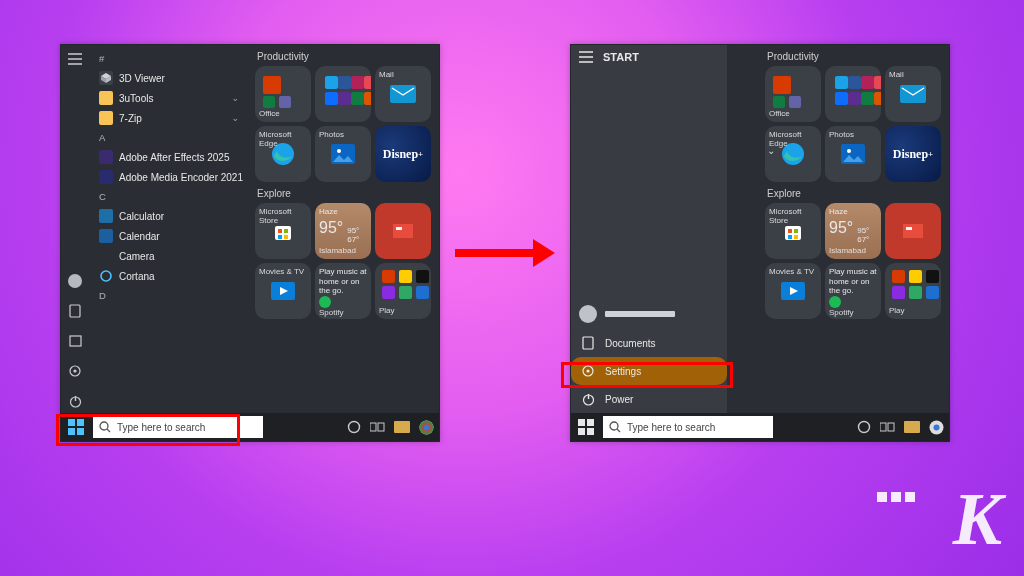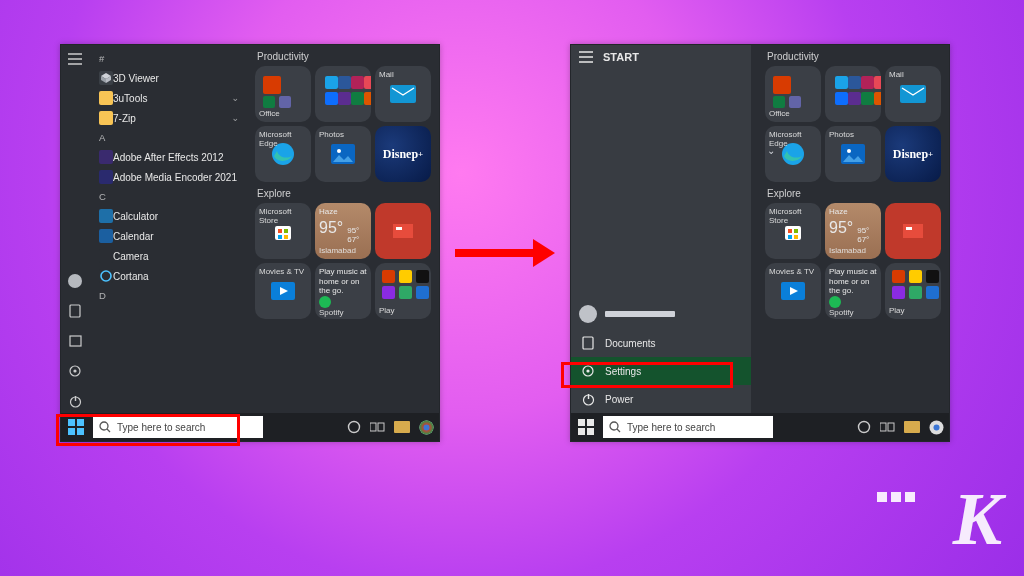--- a/index.html
+++ b/index.html
@@ -34,21 +34,21 @@
   .rail-ico { width: 16px; height: 16px; display:flex; align-items:center; justify-content:center; opacity:.85; }
 
   .app-list {
     width: 160px;
     padding: 4px 4px;
     font-size: 10px;
     overflow: hidden;
   }
   .list-header { opacity:.7; padding: 4px 6px; font-size: 9.5px; }
   .app-row {
-    display: flex; align-items: center; 
+    display: flex; align-items: center; gap: 6px;
     padding: 3px 6px; border-radius: 2px;
     white-space: nowrap;
   }
   .app-row .ico {
     width: 14px; height: 14px; flex: 0 0 14px;
     display:flex; align-items:center; justify-content:center;
     border-radius: 2px; font-size: 9px;
   }
   .app-row .chev { margin-left:auto; opacity:.6; font-size:9px; }
 
@@ -81,35 +81,35 @@
   .search-box {
     background:#fff; color:#444; height:22px; width:170px;
     display:flex; align-items:center; gap:6px; padding:0 6px; font-size:10px;
   }
   .tb-ico { width:18px; height:18px; display:flex; align-items:center; justify-content:center; opacity:.85; }
 
   .red-box { position:absolute; border:3px solid #ff0000; background:transparent; pointer-events:none; }
 
   
   .acct-overlay {
-    position:absolute; left:0; top:0; bottom:28px; width:180px;
+    position:absolute; left:0; top:0; bottom:28px; width:156px;
     background:#383c42;
     display:flex; flex-direction:column;
   }
   .acct-head { display:flex; align-items:center; gap:8px; padding:6px 8px; }
   .acct-head .hamb { width:16px; }
   .acct-head .title { font-weight:600; font-size:11px; }
   .acct-spacer { flex:1; }
   .acct-user { display:flex; align-items:center; gap:8px; padding:6px 8px; }
   .avatar { width:18px; height:18px; border-radius:50%; background:#bfc2c8; }
   .username-bar { width:70px; height:6px; background:#cfd2d8; border-radius:1px; }
   .menu-item {
     display:flex; align-items:center; gap:10px; padding:7px 10px; font-size:10px;
   }
-  .menu-item.hl { background:#14532d; }
+  .menu-item.hl { background:#a16207;border-radius:10px; }
   .menu-item .mi-ico { width:14px; height:14px; display:flex; align-items:center; justify-content:center; } 
 
   
   .arrow {
     position:absolute; left:455px; top:240px; width:100px; height:26px;
     display:flex; align-items:center;
   }
   .arrow-line { height:8px; background:#ff0000; flex:1; }
   .arrow-head {
     width:0; height:0; border-left:22px solid #ff0000;
@@ -184,21 +184,21 @@
           <span class="chev">⌄</span>
         </div>
         <div class="app-row">
           <div class="ico" style="background: rgb(248, 196, 85);"></div>
           <span>7-Zip</span>
           <span class="chev">⌄</span>
         </div>
         <div class="list-header">A</div>
         <div class="app-row">
           <div class="ico" style="background: rgb(58, 42, 110);"></div>
-          <span>Adobe After Effects 2012</span>
+          <span>Adobe After Effects 2025</span>
         </div>
         <div class="app-row">
           <div class="ico" style="background: rgb(42, 42, 110);"></div>
           <span>Adobe Media Encoder 2021</span>
         </div>
         <div class="list-header">C</div>
         <div class="app-row">
           <div class="ico" style="background: rgb(30, 111, 168);"></div>
           <span>Calculator</span>
         </div>

